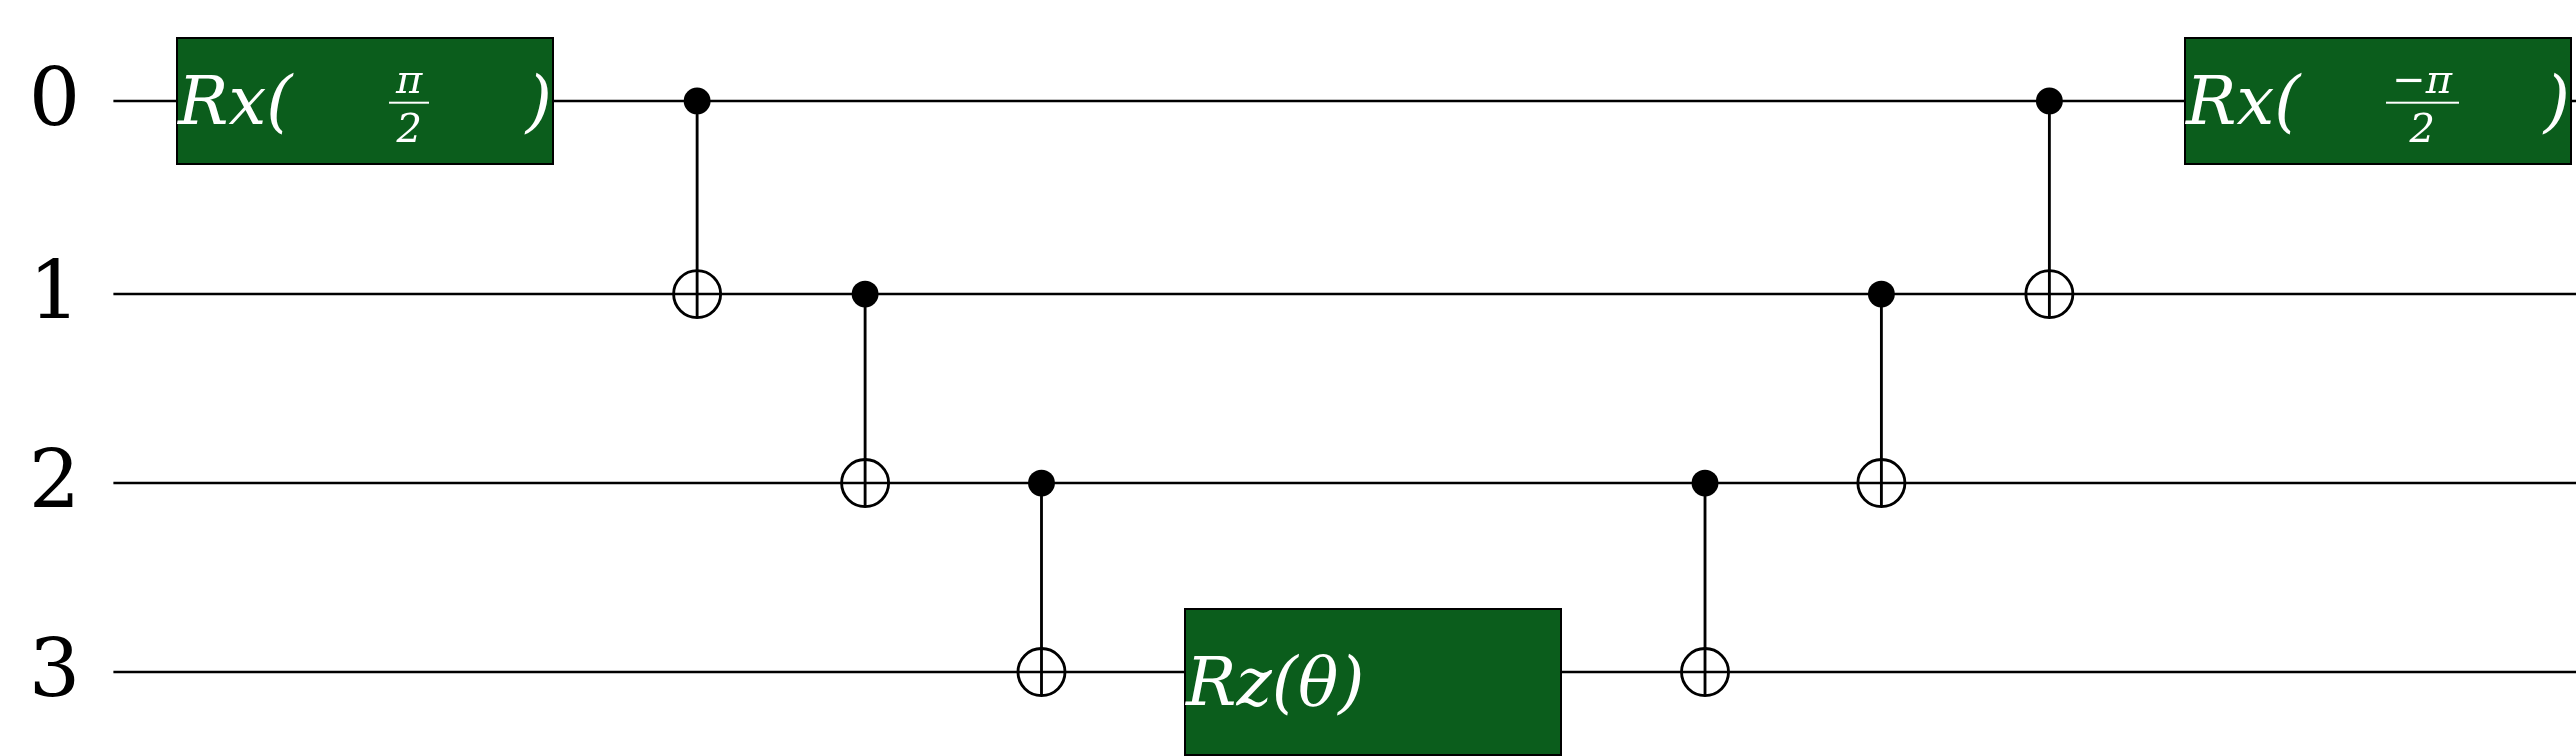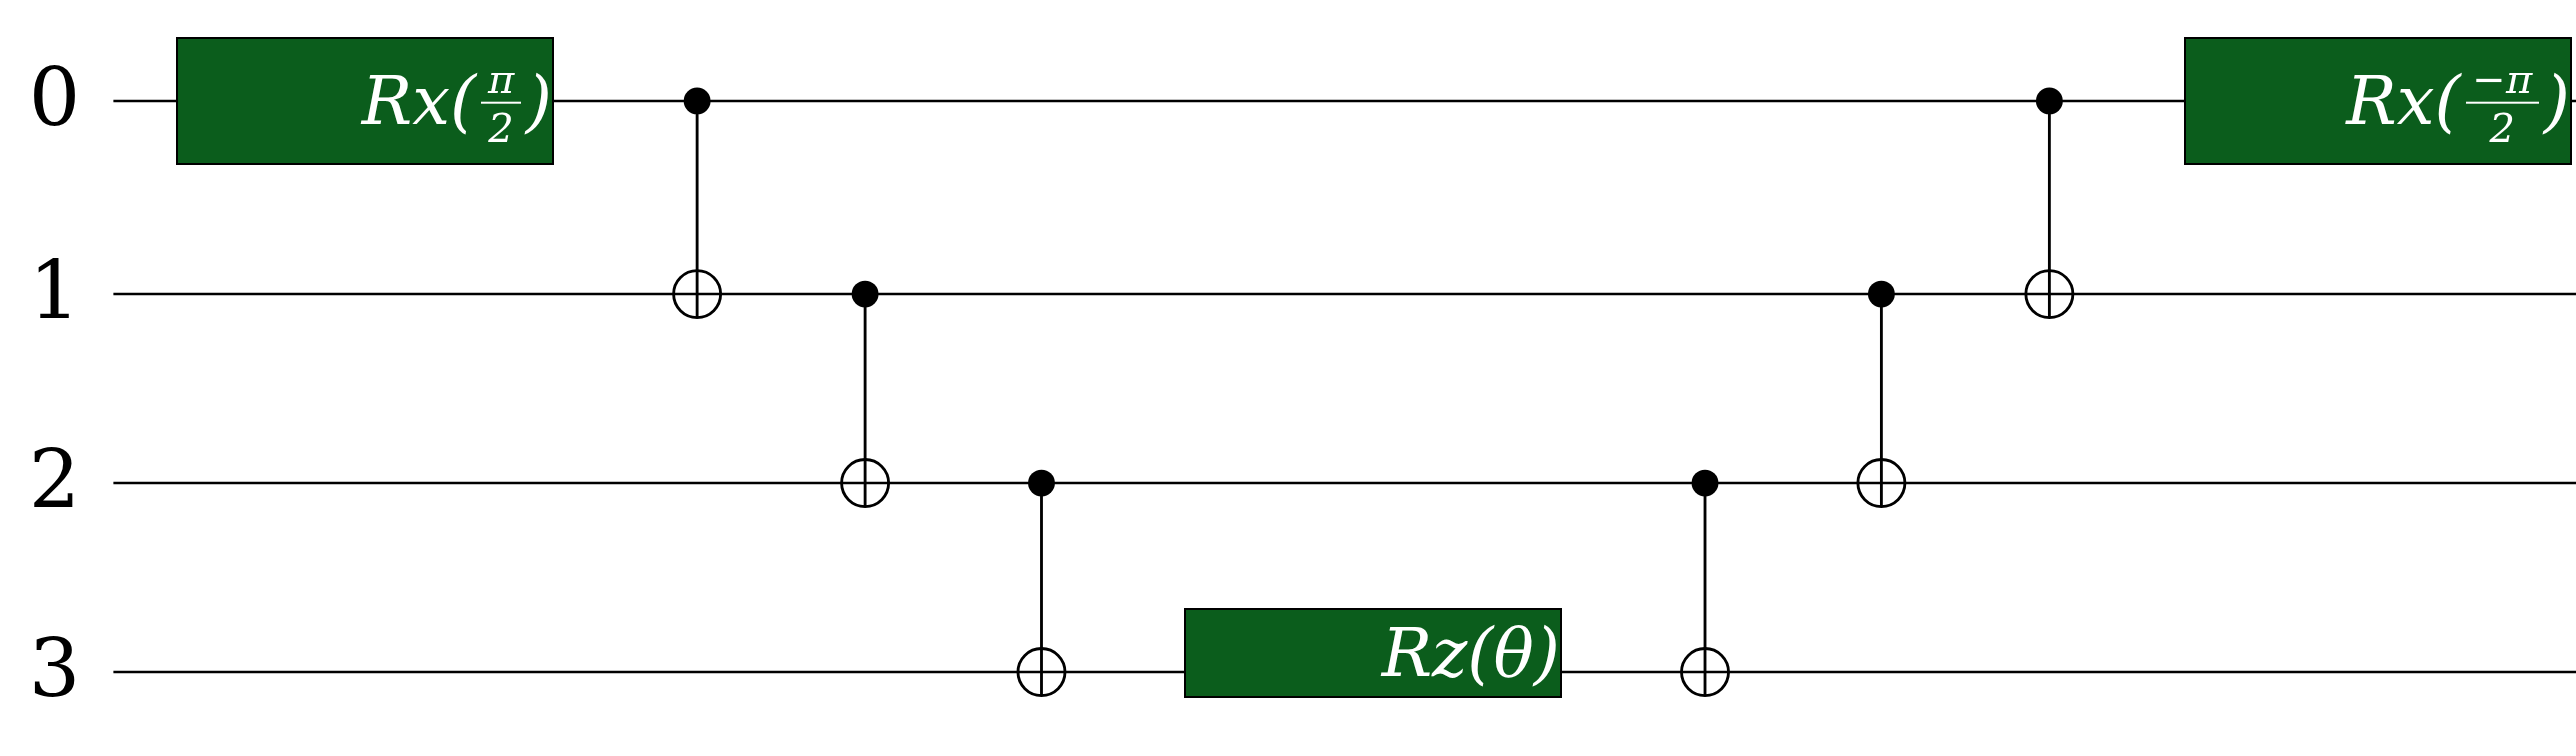--- a/index.html
+++ b/index.html
@@ -37,29 +37,29 @@
   .q2{top:483px}
   .q3{top:672px}
   .gate{
     position:absolute;
     box-sizing:border-box;
     background:var(--gate-fill);
     border:2.5px solid var(--gate-border);
     color:var(--gate-text);
     display:flex;
     align-items:center;
-    justify-content:flex-end;
+    justify-content:space-between;
     font-family:"DejaVu Serif", serif;
     font-style:italic;
     font-size:67px;
     line-height:1;
     white-space:nowrap;
   }
   .gate-rx1{left:176px; top:37px;  width:378px; height:128px;}
-  .gate-rz {left:1184px;top:608px; width:378px; height:90px;}
+  .gate-rz {left:1184px;top:608px; width:378px; height:148px;}
   .gate-rx2{left:2184px;top:37px;  width:388px; height:128px;}
   .frac{
     display:inline-flex;
     flex-direction:column;
     align-items:center;
     margin:0 5px;
     transform:translateY(1.7px);
   }
   .frac .num{
     font-size:40px;

